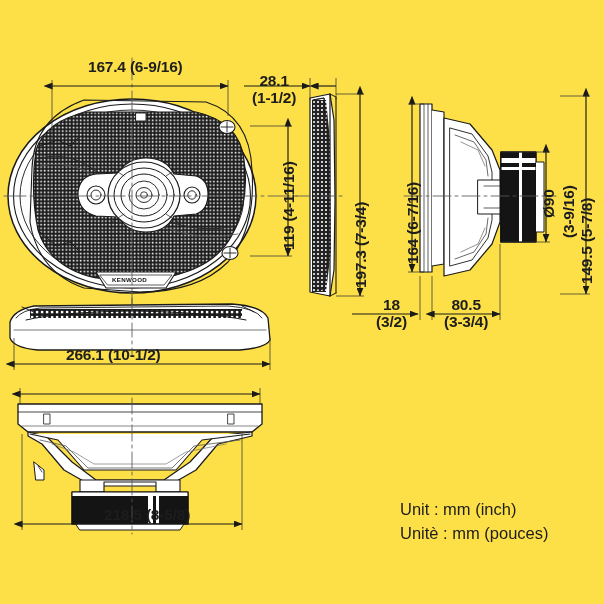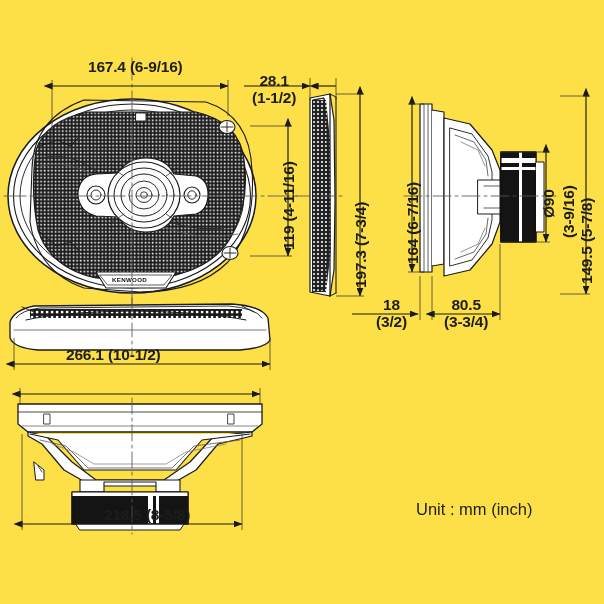--- a/index.html
+++ b/index.html
@@ -324,17 +324,18 @@
     <div>(3-3/4)</div>
   </div>
 
   <div class="dimtext" style="left:66px; top:346px;">266.1 (10-1/2)</div>
 
 
   <div class="dimtext" style="left:104px; top:506px;">218.5 (8-5/8)</div>
 
   <div class="kwlogo" style="left:112px; top:276px;">KENWOOD</div>
 
-  <div class="unitbox" style="left:416px; top:498px;">
+  <div class="unitbox" style="left:400px; top:498px;">
     <div>Unit : mm (inch)</div>
+    <div>Unitè : mm (pouces)</div>
   </div>
 
 </div>
 
 </body></html>

